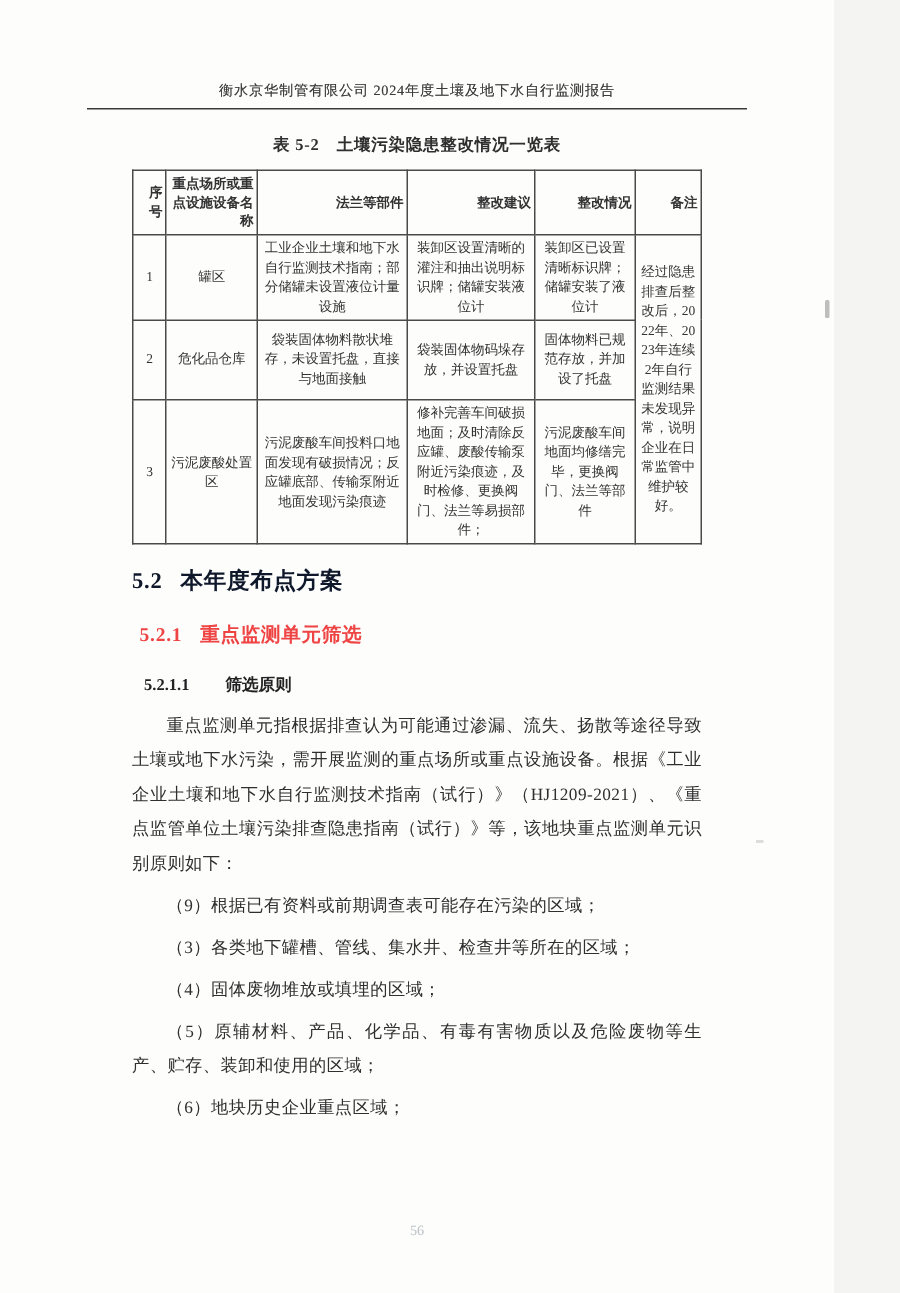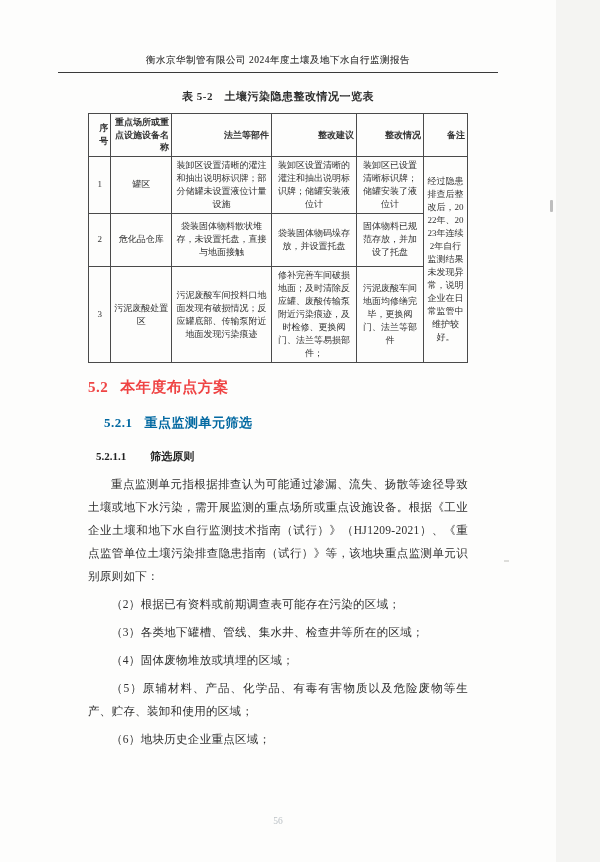--- a/index.html
+++ b/index.html
@@ -63,28 +63,28 @@
   table.rect th{font-weight:bold;line-height:1.4;text-align:right;}
   tr.hdr{height:40px;}
   tr.r1{height:52px;}
   tr.r2{height:53px;}
   tr.r3{height:72px;}
   .h2{
     margin:15px 0 0;
     font-size:15px;
     font-weight:bold;
     letter-spacing:.5px;
-    color:#ef4444;
+    color:#0f172a;
   }
   .h3{
-    margin:17px 16px 0;
+    margin:17px 5px 0;
     font-size:13px;
     font-weight:bold;
     letter-spacing:.5px;
-    color:#0369a1;
+    color:#ef4444;
   }
   .h4{
     margin:17px 0 0 8px;
     font-size:11px;
     font-weight:bold;
     color:#222;
   }
   .h2 .num,.h3 .num,.h4 .num{margin-right:12px;}
   .h4 .num{margin-right:24px;}
   .para{
@@ -141,21 +141,21 @@
           <th>序号</th>
           <th>重点场所或重点设施设备名称</th>
           <th>法兰等部件</th>
           <th>整改建议</th>
           <th>整改情况</th>
           <th>备注</th>
         </tr>
         <tr class="r1">
           <td>1</td>
           <td>罐区</td>
-          <td>装卸区设置清晰的灌注和抽出说明标识牌；部分储罐未设置液位计量设施</td>
+          <td>工业企业土壤和地下水自行监测技术指南；部分储罐未设置液位计量设施</td>
           <td>装卸区设置清晰的灌注和抽出说明标识牌；储罐安装液位计</td>
           <td>装卸区已设置清晰标识牌；储罐安装了液位计</td>
           <td rowspan="3">经过隐患排查后整改后，2022年、2023年连续2年自行监测结果未发现异常，说明企业在日常监管中维护较好。</td>
         </tr>
         <tr class="r2">
           <td>2</td>
           <td>危化品仓库</td>
           <td>袋装固体物料散状堆存，未设置托盘，直接与地面接触</td>
           <td>袋装固体物码垛存放，并设置托盘</td>
           <td>固体物料已规范存放，并加设了托盘</td>
@@ -171,21 +171,21 @@
     </table>
 
     <h2 class="h2"><span class="num">5.2</span><span>本年度布点方案</span></h2>
 
     <h3 class="h3"><span class="num">5.2.1</span><span>重点监测单元筛选</span></h3>
 
     <h4 class="h4"><span class="num">5.2.1.1</span><span>筛选原则</span></h4>
 
     <p class="para">重点监测单元指根据排查认为可能通过渗漏、流失、扬散等途径导致土壤或地下水污染，需开展监测的重点场所或重点设施设备。根据《工业企业土壤和地下水自行监测技术指南（试行）》（HJ1209-2021）、《重点监管单位土壤污染排查隐患指南（试行）》等，该地块重点监测单元识别原则如下：</p>
 
-    <p class="list-item">（2）根据已有资料或前期调查表可能存在污染的区域；</p>
+    <p class="list-item">（9）根据已有资料或前期调查表可能存在污染的区域；</p>
     <p class="list-item">（3）各类地下罐槽、管线、集水井、检查井等所在的区域；</p>
     <p class="list-item">（4）固体废物堆放或填埋的区域；</p>
     <p class="list-item">（5）原辅材料、产品、化学品、有毒有害物质以及危险废物等生产、贮存、装卸和使用的区域；</p>
     <p class="list-item">（6）地块历史企业重点区域；</p>
 
   </div>
 
   <div class="page-number">56</div>
 
   <div class="artifact-a"></div>

